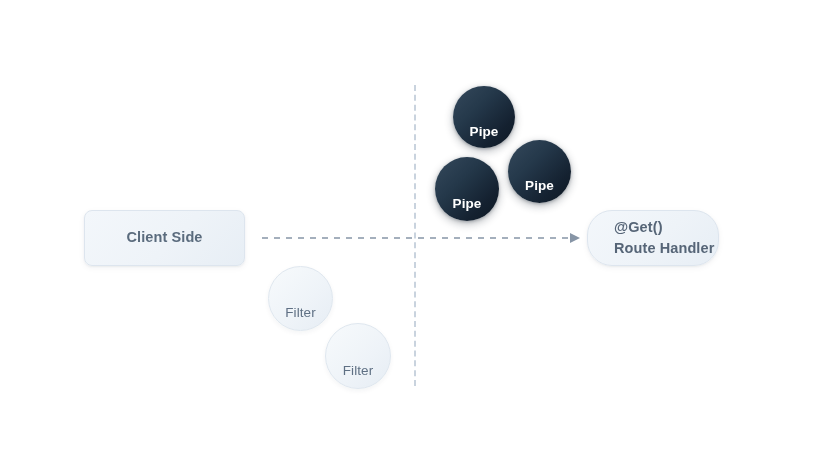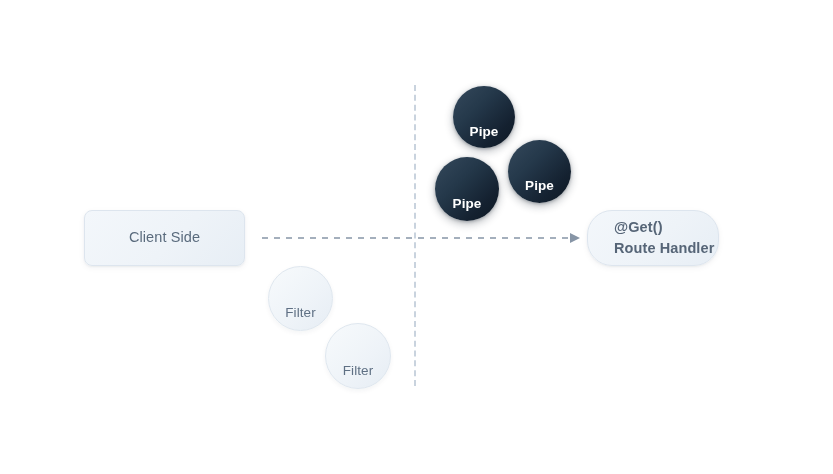--- a/index.html
+++ b/index.html
@@ -49,21 +49,21 @@
   #route-handler-box {
     left: 587px;
     top: 210px;
     width: 132px;
     height: 56px;
     border-radius: 25px;
   }
 
   .box-label {
     font-size: 14.5px;
-    font-weight: 400;
+    font-weight: 700;
     color: #5a6b7d;
     letter-spacing: 0.1px;
     line-height: 1.45;
     white-space: pre-line;
   }
   .box-label.strong {
     font-weight: 700;
     color: #566577;
     font-size: 14.5px;
   }

